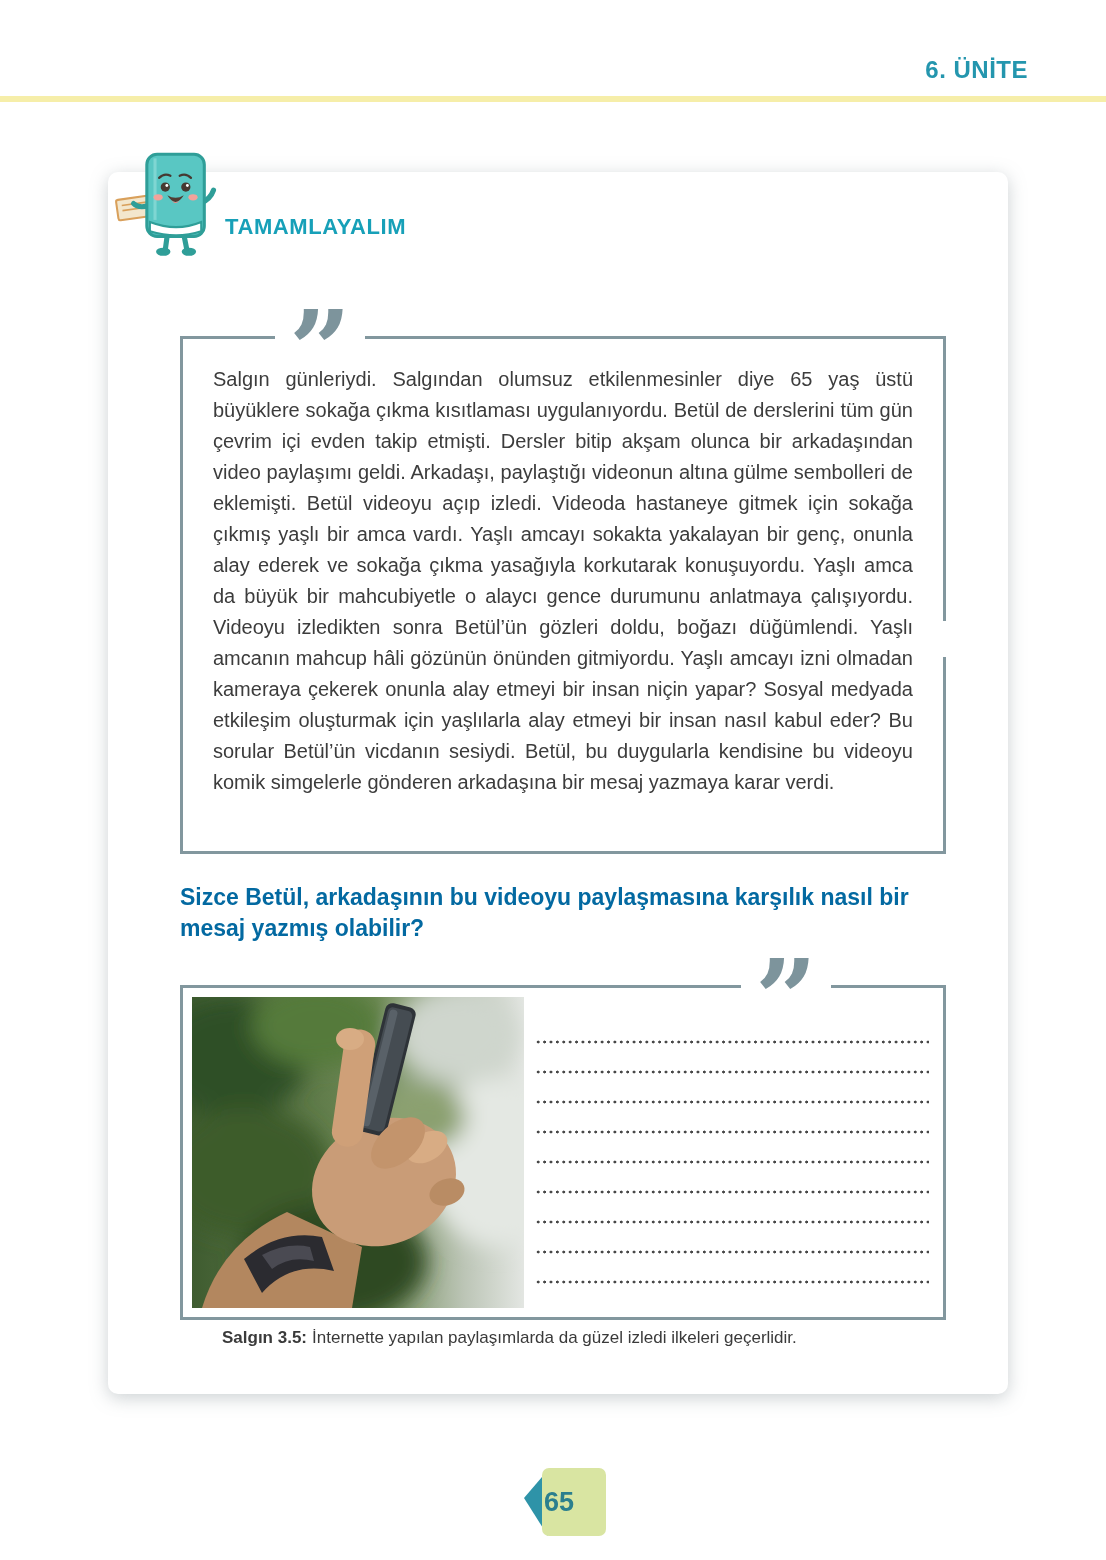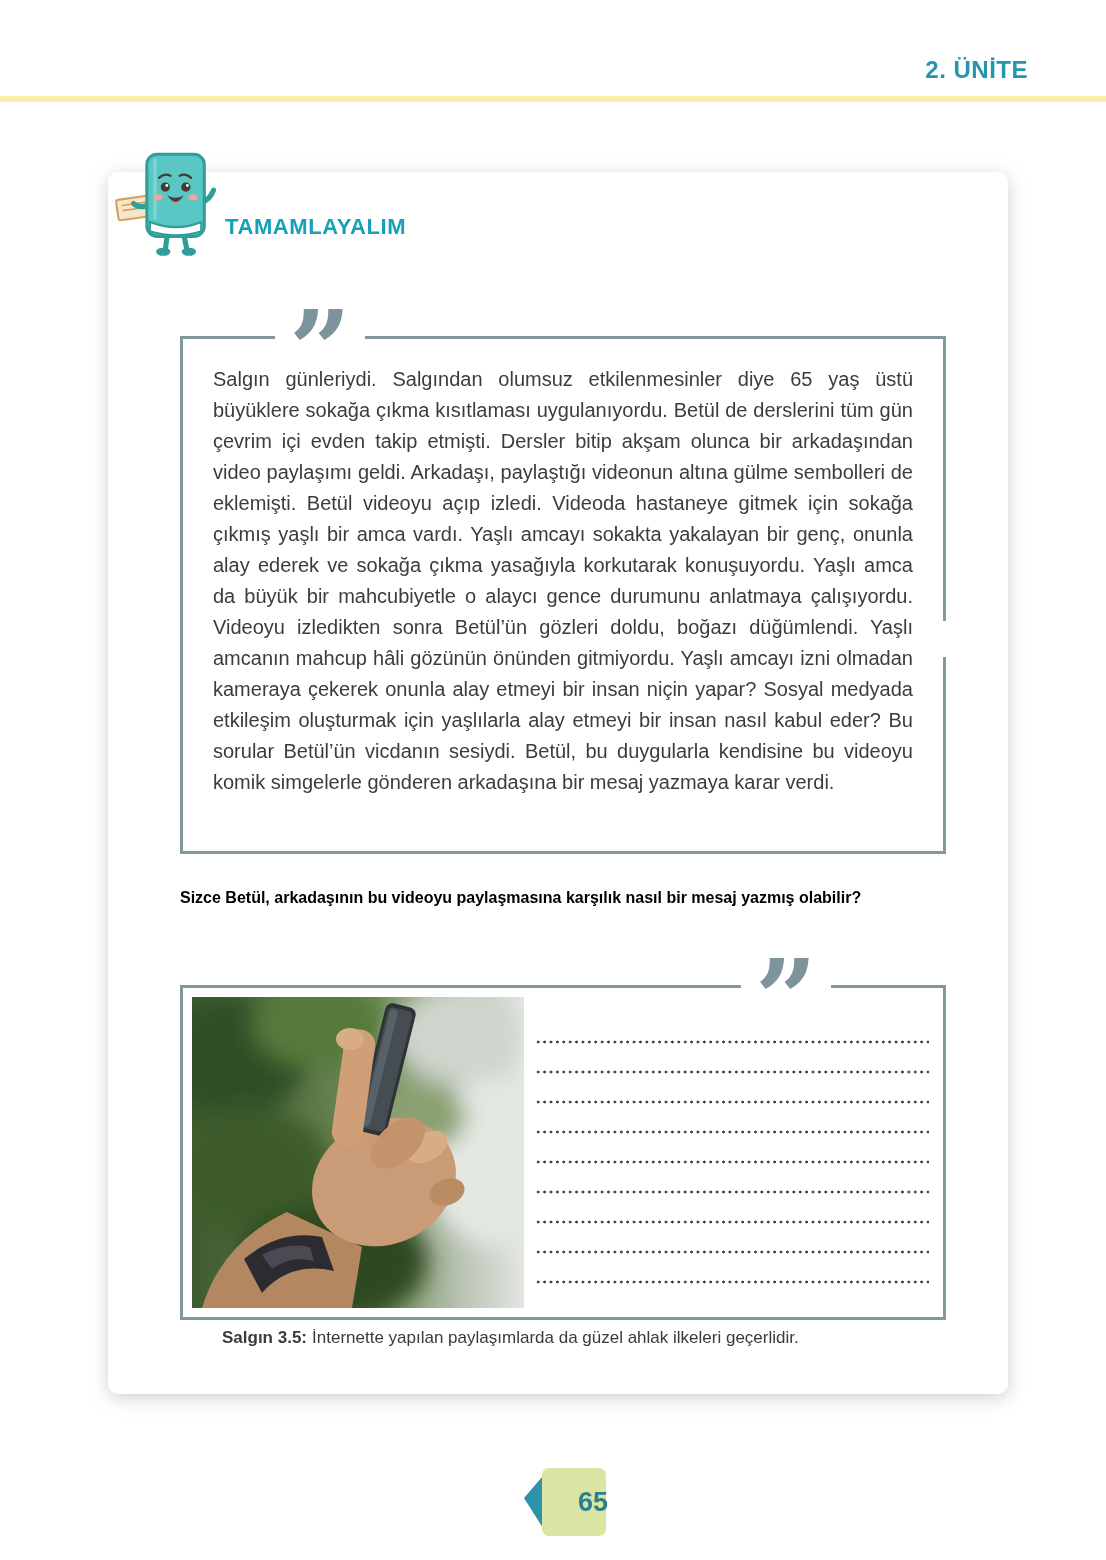--- a/index.html
+++ b/index.html
@@ -22,41 +22,41 @@
 
   .quote{position:absolute;top:-36px;height:52px;padding:0 14px;background:#fff;color:#7d949c;
          font-family:"DejaVu Serif",serif;font-weight:bold;font-size:108px;line-height:94px;overflow:visible}
   .q-left{left:92px}
   .q-right{right:112px}
   .border-gap{position:absolute;right:-4px;top:282px;width:7px;height:36px;background:#fff}
 
   .story-text{position:absolute;inset:0;padding:25px 30px 8px 30px;font-size:20px;line-height:31px;
               text-align:justify;color:#3c3c3c}
 
-  .question{position:absolute;left:72px;top:710px;width:774px;font-size:16px;font-weight:bold;line-height:31px;color:#000000}
+  .question{position:absolute;left:72px;top:710px;width:774px;font-size:23px;font-weight:bold;line-height:31px;color:#0369a1}
 
   .photo{position:absolute;left:9px;top:9px;width:332px;height:311px;overflow:hidden;background:#51703d}
   .answer-lines{position:absolute;left:352px;top:26px;width:394px}
   .dotted-line{height:30px;background-image:radial-gradient(circle,#474747 1.3px,transparent 1.7px);
                background-size:6.4px 4px;background-repeat:repeat-x;background-position:left bottom}
 
   .caption{position:absolute;left:114px;top:1156px;font-size:17px;color:#3a3a3a}
   .caption-label{font-weight:bold}
   .caption-text{margin-left:5px}
 
   .page-tab{position:absolute;left:524px;top:1468px;width:84px;height:70px}
-  .tab-num{position:absolute;left:20px;top:0;width:64px;height:68px;line-height:68px;text-align:right;
+  .tab-num{position:absolute;left:20px;top:0;width:64px;height:68px;line-height:68px;text-align:left;
            font-size:27px;font-weight:bold;color:#2b7f8e}
 </style>
 </head>
 <body>
 
 <div>
 
-  <div class="unit-label">2. ÜNİTE</div>
+  <div class="unit-label">6. ÜNİTE</div>
   <div class="top-rule"></div>
 
   <div class="card">
 
     <svg class="mascot" viewBox="0 0 115 115" aria-hidden="true">
       <g transform="rotate(-8 22 62)">
         <rect x="3" y="52" width="34" height="20" rx="2" fill="#f3e7cd" stroke="#d9a05b" stroke-width="2"></rect>
         <line x1="8" y1="58" x2="32" y2="58" stroke="#d9a05b" stroke-width="1.5"></line>
         <line x1="8" y1="63" x2="32" y2="63" stroke="#d9a05b" stroke-width="1.5"></line>
       </g>
@@ -147,21 +147,21 @@
           <div class="dotted-line"></div>
           <div class="dotted-line"></div>
           <div class="dotted-line"></div>
           <div class="dotted-line"></div>
           <div class="dotted-line"></div>
           <div class="dotted-line"></div>
         </div>
     </div>
 
     <div class="caption">
-      <span class="caption-label">Salgın 3.5:</span><span class="caption-text">İnternette yapılan paylaşımlarda da güzel ahlak ilkeleri geçerlidir.</span>
+      <span class="caption-label">Salgın 3.5:</span><span class="caption-text">İnternette yapılan paylaşımlarda da güzel izledi ilkeleri geçerlidir.</span>
     </div>
 
   </div>
 
   <div class="page-tab">
     <svg width="84" height="70" viewBox="0 0 84 70" aria-hidden="true">
       <polygon points="0,30 24,2 24,68" fill="#2e93a8"></polygon>
       <rect x="18" y="0" width="64" height="68" rx="7" fill="#d9e5a2"></rect>
     </svg>
     <div class="tab-num">65</div>

